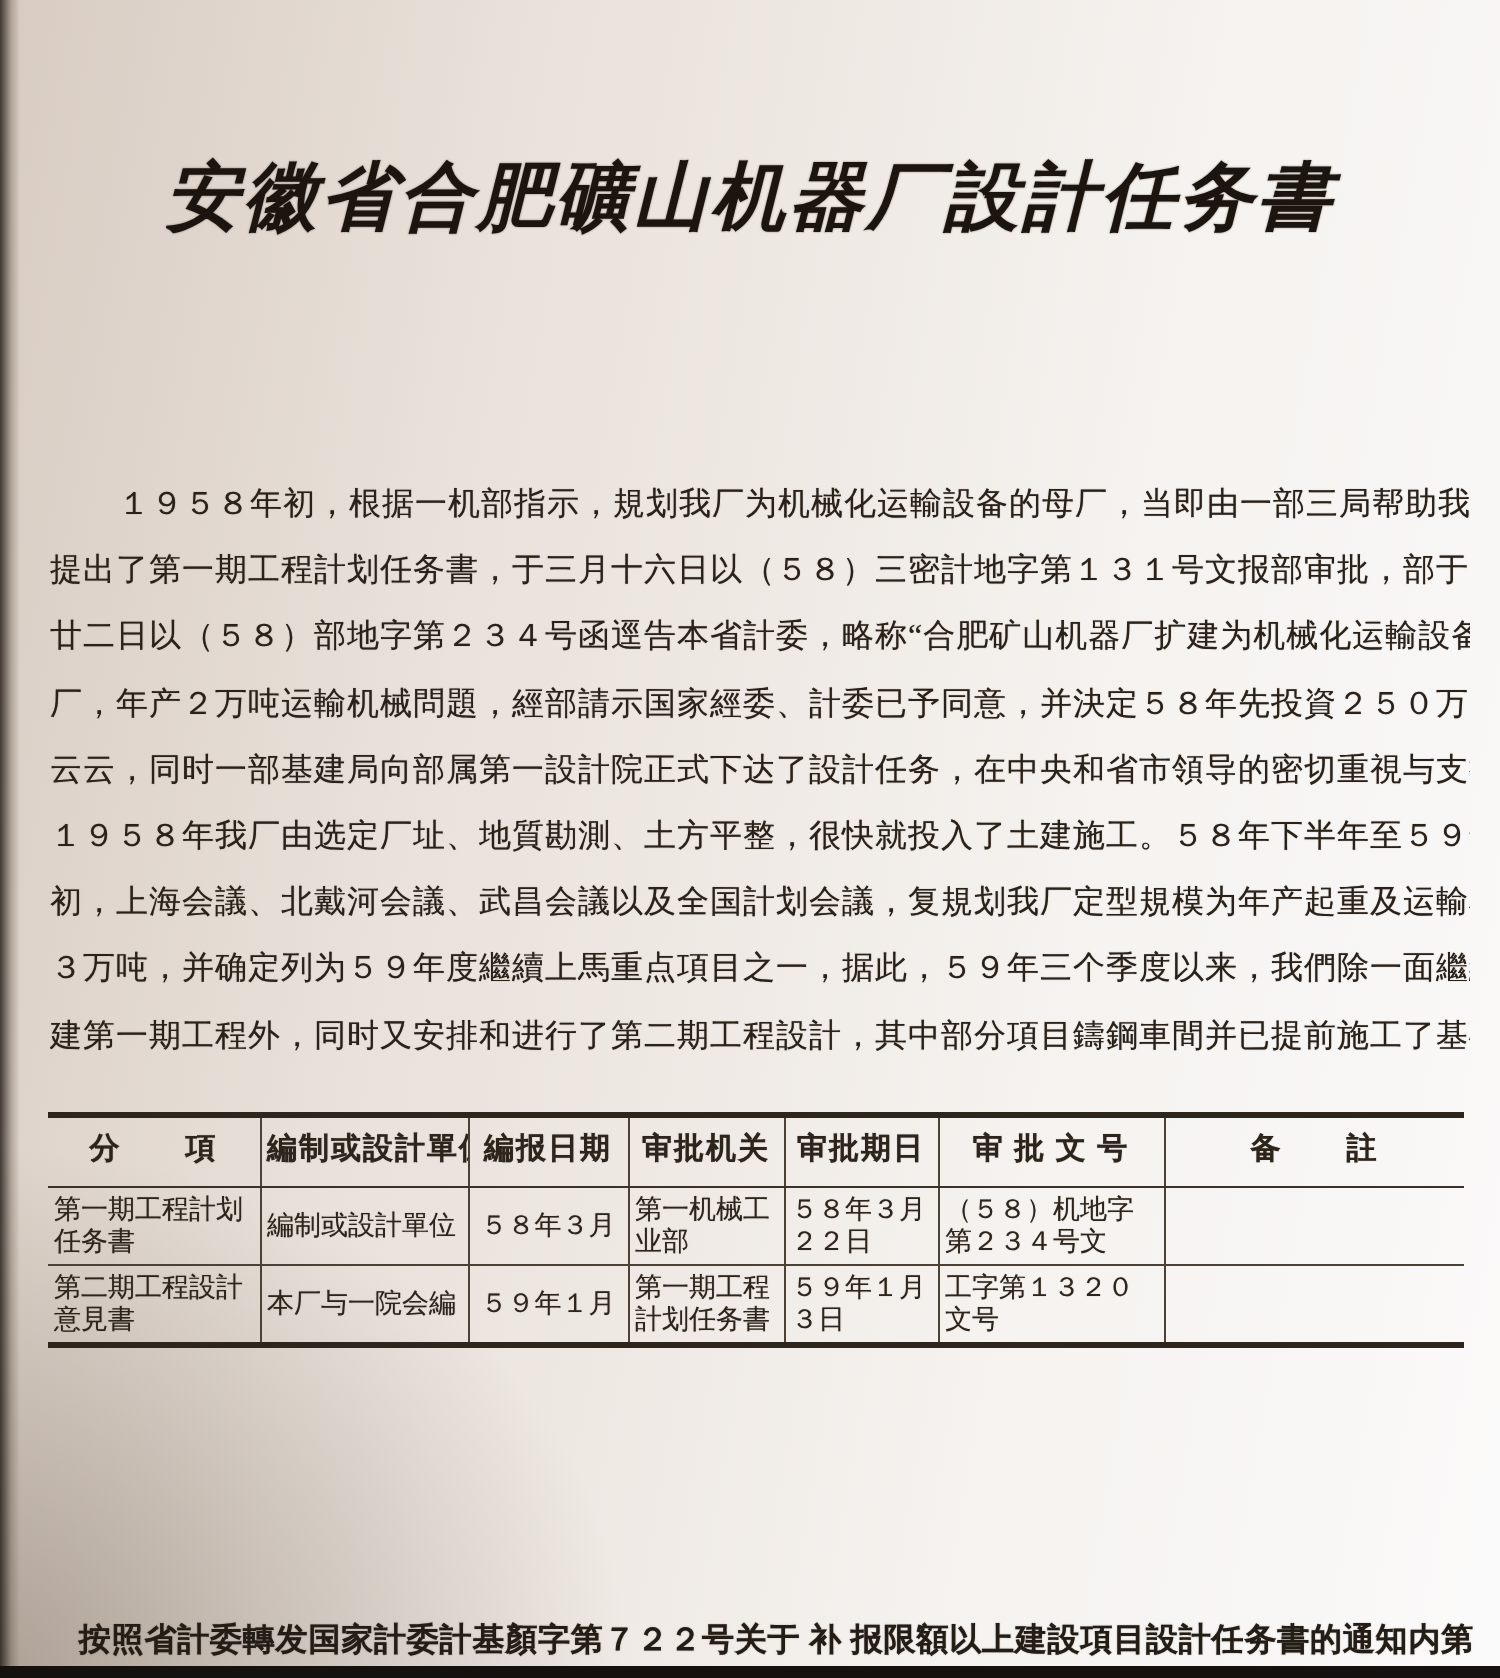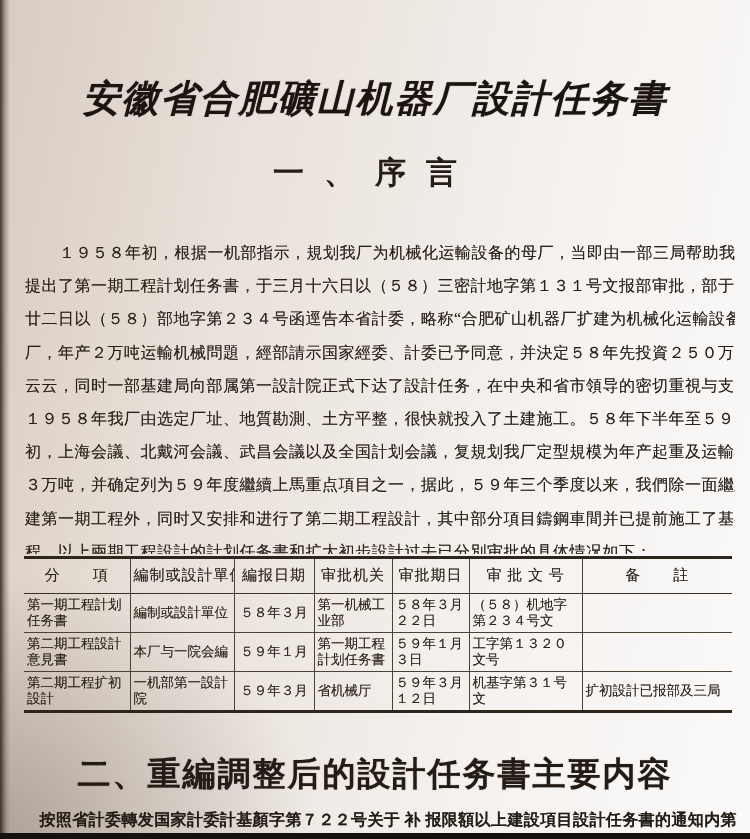--- a/index.html
+++ b/index.html
@@ -54,21 +54,21 @@
     font-size: 13.5px; line-height: 1.18; color: #2d241b;
     text-shadow: 0 0 0.5px rgba(45,36,27,0.45);
   }
   table.approval th, table.approval td {
     border: 1.4px solid #4c4135;
     border-top-width: 1.2px; border-bottom-width: 1.2px;
     padding: 2px 3px; vertical-align: middle;
     overflow: hidden;
   }
   table.approval th {
-    font-weight: 400; text-align: center; height: 30px;
+    font-weight: 700; text-align: center; height: 30px;
     border-bottom: 1.6px solid #3a3128;
     font-size: 15px; letter-spacing: 1px; white-space: nowrap;
   }
   table.approval td { height: 34px; text-align: left; }
   table.approval td.c-date { text-align: center; white-space: nowrap; margin-left: 44px; }
   table.approval th:first-child, table.approval td:first-child { border-left: none; }
   table.approval th:last-child,  table.approval td:last-child  { border-right: none; }
   .sec-heading-2 {
     position: absolute; top: 752px; left: 0; width: 100%;
     text-align: center;
@@ -85,33 +85,31 @@
     text-align: right;
   }
 </style>
 </head>
 <body>
 
 <div class="scan">
 
   <div class="doc-title">安徽省合肥礦山机器厂設計任务書</div>
 
-  <div class="sec-heading-1">一、序言</div>
 
   <div class="para">
     <div class="line">１９５８年初，根据一机部指示，規划我厂为机械化运輸設备的母厂，当即由一部三局帮助我厂</div>
     <div class="line">提出了第一期工程計划任务書，于三月十六日以（５８）三密計地字第１３１号文报部审批，部于同月</div>
     <div class="line">廿二日以（５８）部地字第２３４号函逕告本省計委，略称“合肥矿山机器厂扩建为机械化运輸設备母</div>
     <div class="line">厂，年产２万吨运輸机械問題，經部請示国家經委、計委已予同意，并決定５８年先投資２５０万元”</div>
     <div class="line">云云，同时一部基建局向部属第一設計院正式下达了設計任务，在中央和省市領导的密切重視与支持下，</div>
     <div class="line">１９５８年我厂由选定厂址、地質勘測、土方平整，很快就投入了土建施工。５８年下半年至５９年</div>
     <div class="line">初，上海会議、北戴河会議、武昌会議以及全国計划会議，复規划我厂定型規模为年产起重及运輸机械</div>
     <div class="line">３万吨，并确定列为５９年度繼續上馬重点項目之一，据此，５９年三个季度以来，我們除一面繼續赶</div>
     <div class="line">建第一期工程外，同时又安排和进行了第二期工程設計，其中部分項目鑄鋼車間并已提前施工了基础工</div>
-    <div class="line">程。以上兩期工程設計的計划任务書和扩大初步設計过去已分別审批的具体情况如下：</div>
   </div>
 
   <table class="approval">
     <colgroup>
       <col style="width:106px">
         <col style="width:104px">
         <col style="width:80px">
       <col style="width:78px">
         <col style="width:77px">
         <col style="width:113px">
@@ -140,31 +138,21 @@
       </tr>
       <tr>
         <td>第二期工程設計意見書</td>
         <td>本厂与一院会編</td>
         <td class="c-date">５９年１月</td>
         <td>第一期工程計划任务書</td>
         <td>５９年１月３日</td>
         <td>工字第１３２０文号</td>
         <td></td>
       </tr>
-      <tr>
-        <td>第二期工程扩初設計</td>
-        <td>一机部第一設計院</td>
-        <td class="c-date">５９年３月</td>
-        <td>省机械厅</td>
-        <td>５９年３月１２日</td>
-        <td>机基字第３１号文</td>
-        <td>扩初設計已报部及三局</td>
-      </tr>
     </tbody>
   </table>
 
-  <div class="sec-heading-2">二、重編調整后的設計任务書主要内容</div>
 
   <div class="footer-line">按照省計委轉发国家計委計基顏字第７２２号关于 补 报限額以上建設項目設計任务書的通知内第</div>
 
   <div class="edge-left"></div>
   <div class="edge-bottom"></div>
 </div>
 
 </body></html>

